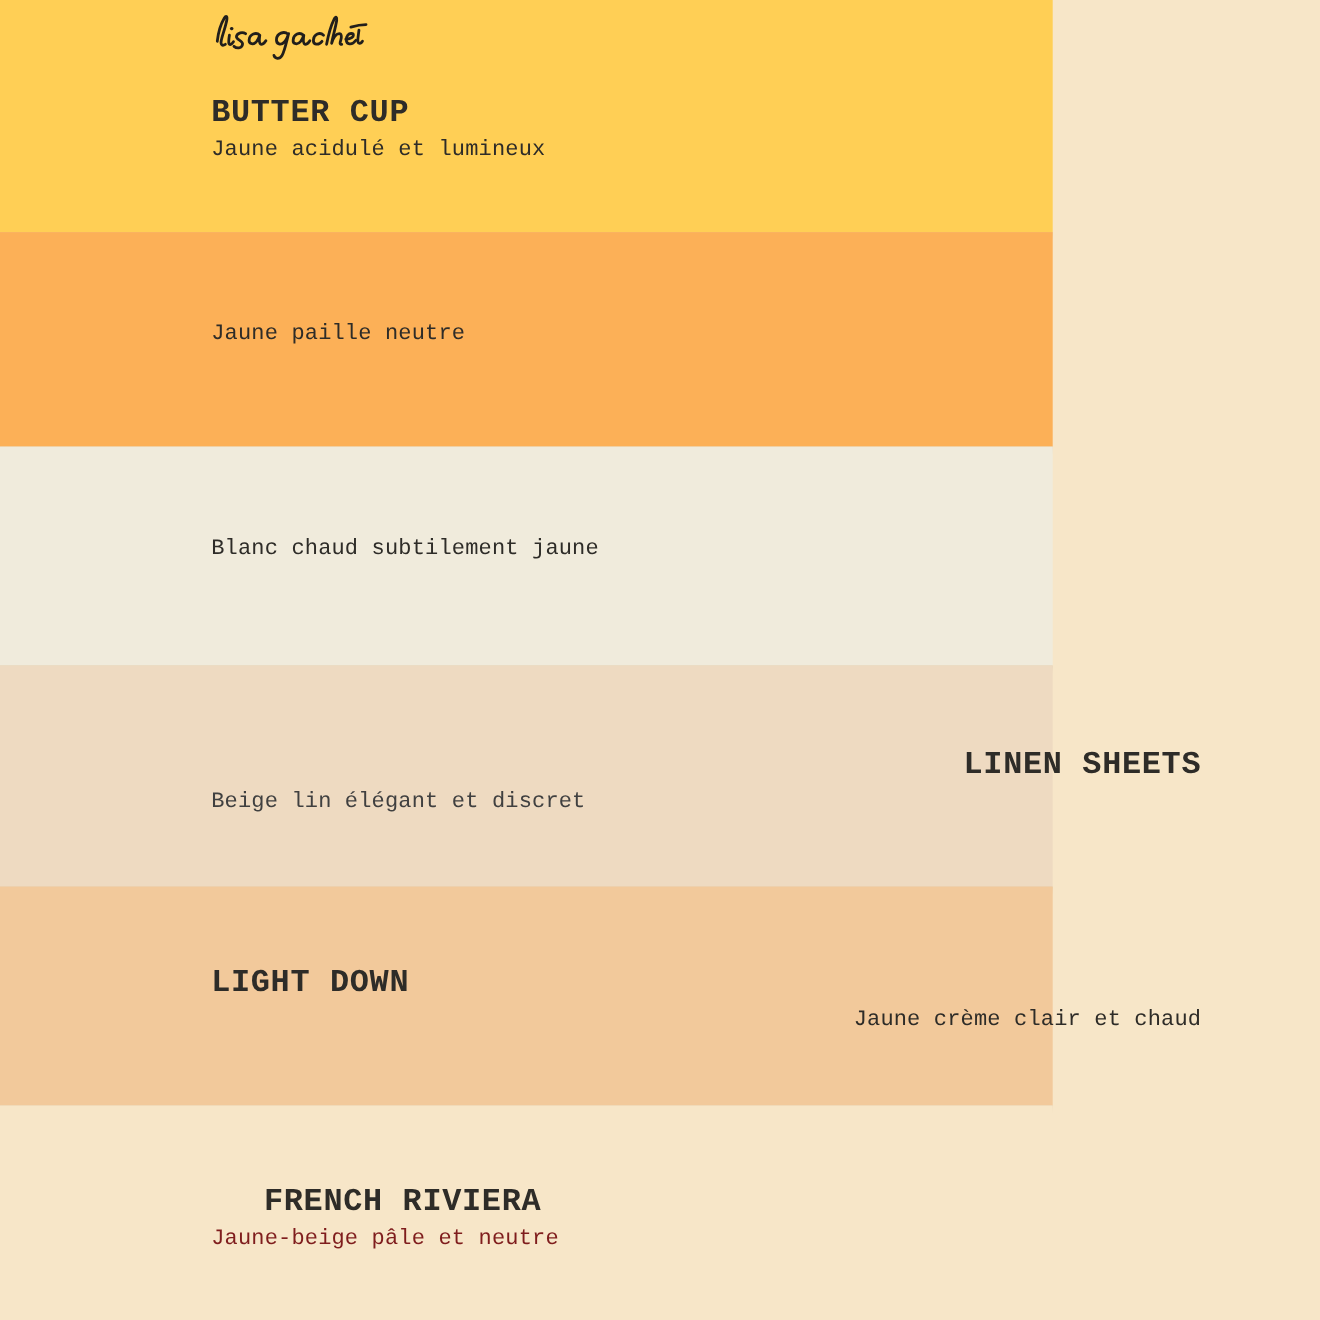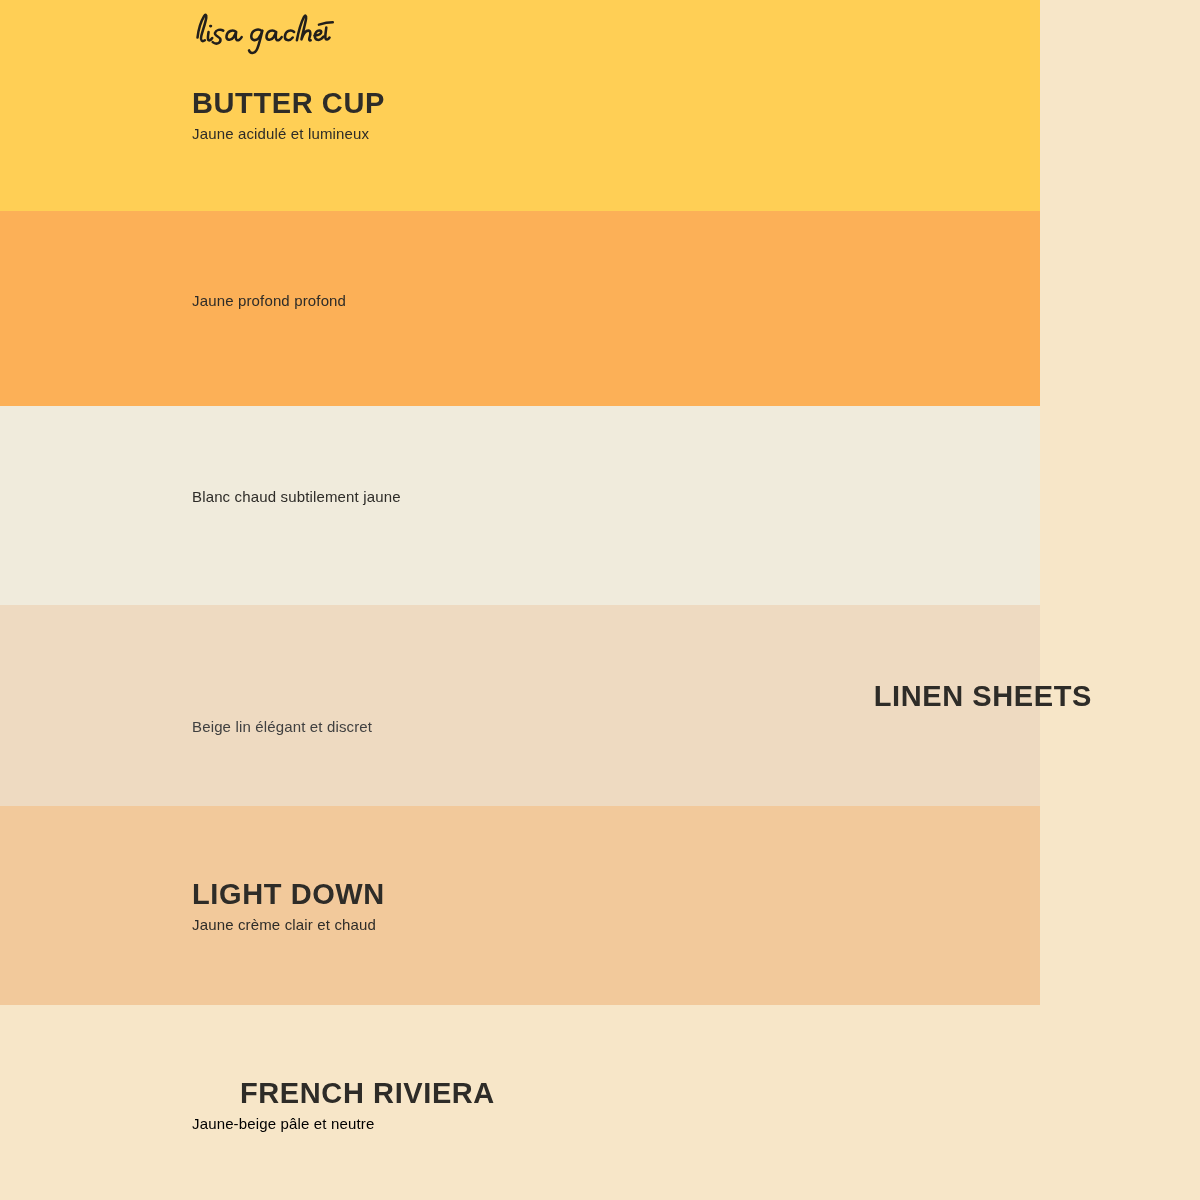--- a/index.html
+++ b/index.html
@@ -14,22 +14,23 @@
 
   #palette {
     position:relative;
     width:1200px;
     height:1200px;
   }
 
   .band {
     position:absolute;
     left:0;
-    width:1040px;
+    width:957px;
     overflow:visible;
+    font-family:Liberation Mono, monospace;
   }
 
   
   .band::after {
     content:"";
     position:absolute;
     left:0;
     bottom:-7px;
     width:100%;
     height:7px;
@@ -57,21 +58,21 @@
     font-size:29px;
     font-weight:700;
     letter-spacing:0.6px;
     line-height:1.05;
     color:#2E2C28;
     white-space:nowrap;
   }
 
   .swatch-desc {
     margin-top:7px;
-    font-size:15px;
+    font-size:20px;
     font-weight:400;
     letter-spacing:0.15px;
     line-height:1.15;
     color:#2E2C28;
     white-space:nowrap;
   }
 
   
   #band-0 { top:0px;    height:211px; }
   #band-0 .band-inner { top:88px; }
@@ -126,44 +127,44 @@
       </svg>
     </div>
     <div class="band-inner">
       <div class="swatch-name" style="color: rgb(46, 44, 40);">BUTTER CUP</div>
       <div class="swatch-desc" style="color: rgb(46, 44, 40);">Jaune acidulé et lumineux</div>
     </div>
   </div>
 
   <div class="band" id="band-1" style="background: rgb(252, 176, 87);">
     <div class="band-inner">
-      <div class="swatch-desc" style="color: rgb(46, 44, 40);">Jaune profond profond</div>
+      <div class="swatch-desc" style="color: rgb(46, 44, 40);">Jaune paille neutre</div>
     </div>
   </div>
 
   <div class="band" id="band-2" style="background: rgb(240, 235, 220);">
     <div class="band-inner">
       <div class="swatch-desc" style="color: rgb(46, 44, 40);">Blanc chaud subtilement jaune</div>
     </div>
   </div>
 
   <div class="band" id="band-3" style="background: rgb(238, 218, 193);">
     <div class="band-inner">
       <div class="swatch-name" style="color: rgb(46, 44, 40); text-align: right;">LINEN SHEETS</div>
       <div class="swatch-desc" style="color: #404040;">Beige lin élégant et discret</div>
     </div>
   </div>
 
   <div class="band" id="band-4" style="background: rgb(242, 201, 155);">
     <div class="band-inner">
       <div class="swatch-name" style="color: rgb(46, 44, 40);">LIGHT DOWN</div>
-      <div class="swatch-desc" style="color: rgb(46, 44, 40);">Jaune crème clair et chaud</div>
+      <div class="swatch-desc" style="color: rgb(46, 44, 40); text-align: right;">Jaune crème clair et chaud</div>
     </div>
   </div>
 
   <div class="band last" id="band-5" style="background: rgb(247, 230, 200);">
     <div class="band-inner">
       <div class="swatch-name" style="color: rgb(46, 44, 40); margin-left: 48px;">FRENCH RIVIERA</div>
-      <div class="swatch-desc" style="color: #000000;">Jaune-beige pâle et neutre</div>
+      <div class="swatch-desc" style="color: #7f1d1d;">Jaune-beige pâle et neutre</div>
     </div>
   </div>
 
 </div>
 
 </body></html>

